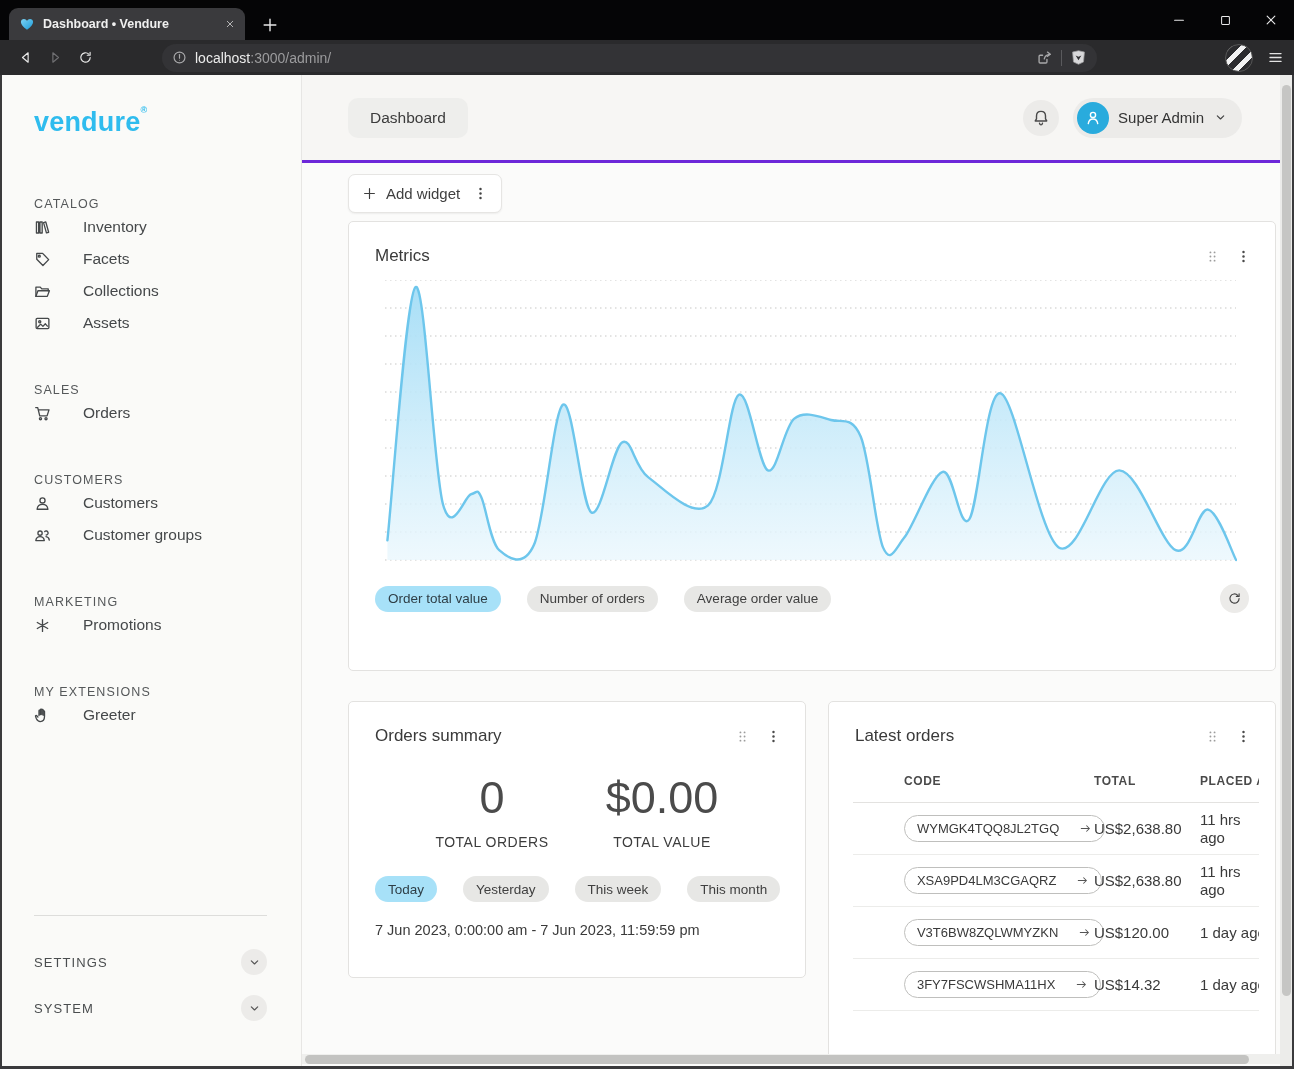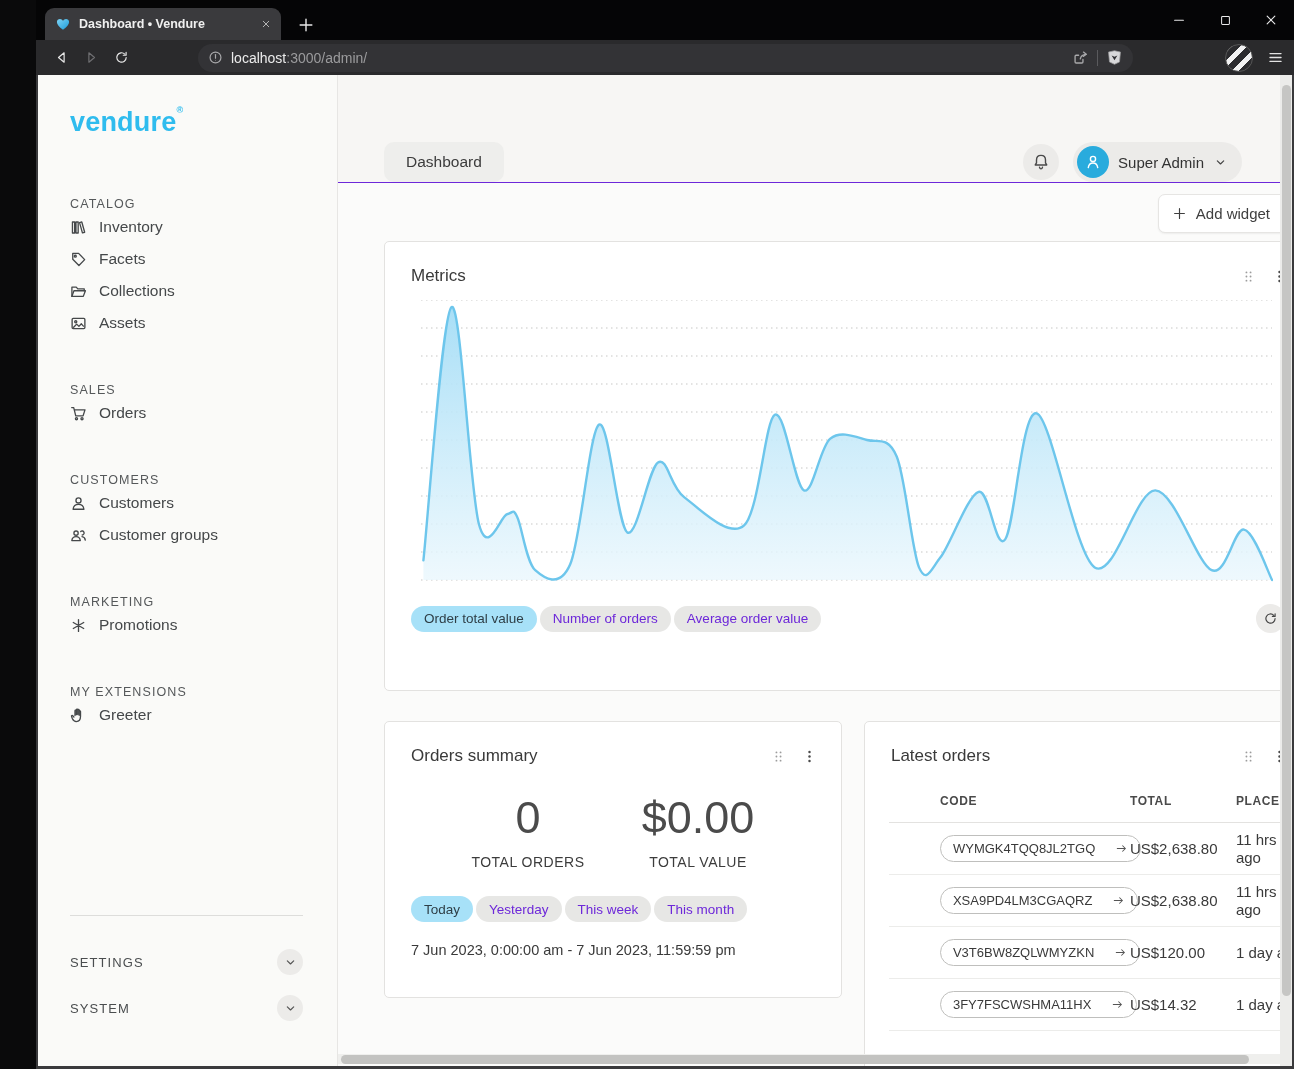--- a/index.html
+++ b/index.html
@@ -1,18 +1,18 @@
 <!DOCTYPE html>
 <html><head>
 <meta charset="utf-8">
 <style>
   * { margin:0; padding:0; box-sizing:border-box; }
   html,body { width:1294px; height:1069px; overflow:hidden; background:#000;
               font-family:"Liberation Sans", sans-serif; }
-  .window { position:relative; width:1294px; height:1069px; background:#0a0a0b;padding-left:36px; }
+  .window { position:relative; width:1294px; height:1069px; background:#0a0a0b; }
 
   
   .tabstrip { position:relative; height:40px; background:#050506; display:flex; align-items:flex-end; }
   .tab { margin-left:9px; width:236px; height:32px; background:#3a3a3d; border-radius:9px 9px 0 0;
          display:flex; align-items:center; padding:0 10px; gap:8px; }
   .tab-title { flex:1; color:#f0f0f0; font-size:12.5px; font-weight:bold; white-space:nowrap; overflow:hidden; }
   .tab-close { color:#d7d7d7; }
   .newtab { margin:0 0 6px 16px; color:#e7e7e7; }
   .wincontrols { position:absolute; top:0; right:0; height:40px; display:flex; align-items:center; color:#eaeaea; }
   .wincontrols .wbtn { width:46px; height:40px; display:flex; align-items:center; justify-content:center; }
@@ -34,63 +34,63 @@
   
   .app { position:relative; height:994px; background:#fbfbfa; border-left:2px solid #3a3a3c;
          border-right:2px solid #3a3a3c; border-bottom:3px solid #3a3a3c; display:flex; overflow:hidden; }
 
   .sidebar { position:relative; width:300px; background:#fafaf8; border-right:1px solid #e7e6e4; flex:none; }
   .logo { padding:30px 0 0 32px; color:#2fbcee; font-size:27px; font-weight:bold; letter-spacing:.2px; }
   .logo sup { font-size:9px; vertical-align:18px; }
   .nav { padding:20px 0 0 32px; }
   .nav-label { margin-top:44px; font-size:12.5px; letter-spacing:1.1px; color:#55585a; font-weight:500; }
   .nav-section:first-child .nav-label { margin-top:39px; }
-  .nav-item { display:flex; align-items:center; gap:12px; height:32px; color:#45484a; cursor:pointer; }
+  .nav-item { display:flex; align-items:center; gap:32px; height:32px; color:#45484a; cursor:pointer; }
   .nav-section .nav-item:first-of-type { margin-top:12px; }
   .nav-text { font-size:15.5px; }
   .sidebar-bottom { position:absolute; left:32px; right:34px; bottom:42px; }
   .side-divider { height:1px; background:#dddddb; }
   .collapse-row { display:flex; align-items:center; justify-content:space-between; height:32px; margin-top:30px; }
   .collapse-row + .collapse-row { margin-top:14px; }
   .collapse-label { font-size:13px; letter-spacing:1.1px; color:#4a4d4f; font-weight:500; }
   .chev-btn { width:26px; height:26px; border-radius:50%; background:#ecebe9; border:none;
               display:flex; align-items:center; justify-content:center; color:#555; cursor:pointer; }
 
   .main { position:relative; flex:1; overflow:hidden; }
-  .page-header { height:108px; background:#f7f6f4; border-bottom:1px solid #6d28d9;
-                 display:flex; align-items:flex-end; padding:0 38px 0 46px; }
+  .page-header { height:88px; background:#f7f6f4; border-bottom:3px solid #6d28d9;
+                 display:flex; align-items:center; padding:0 38px 0 46px; }
   .page-pill { background:#eeeeec; border:none; border-radius:10px; padding:11px 22px;
                font-size:15.5px; font-weight:500; color:#3c3c3c; cursor:pointer; }
   .header-right { margin-left:auto; display:flex; align-items:center; gap:14px; }
   .bell-btn { width:36px; height:36px; border-radius:50%; background:#ecebe9; border:none;
               display:flex; align-items:center; justify-content:center; color:#4a4a4a; cursor:pointer; }
   .user-pill { height:40px; border-radius:20px; background:#ecebe9; border:none; display:flex;
                align-items:center; gap:9px; padding:4px 14px 4px 4px; cursor:pointer; }
   .user-avatar { width:32px; height:32px; border-radius:50%; background:#29abdd; color:#fff;
                  display:flex; align-items:center; justify-content:center; }
   .user-name { font-size:15px; font-weight:500; color:#333; }
   .user-chev { color:#444; }
 
   .body { padding:11px 4px 0 46px; }
-  .addwidget-row { width:928px; display:flex; justify-content:flex-end; }
+  .addwidget-row { width:928px; display:flex; }
   .addwidget-btn { display:flex; align-items:center; gap:9px; background:#fff; border:1px solid #e6e5e3;
                    border-radius:7px; padding:10px 13px; font-size:15px; color:#3f3f3f;
                    box-shadow:0 1px 2px rgba(0,0,0,.06); cursor:pointer; }
   .addwidget-btn .kebab { margin-left:4px; color:#444; }
 
   .card { background:#fff; border:1px solid #e3e2e0; border-radius:5px; }
   .card-head { display:flex; align-items:center; padding:24px 24px 0 26px; }
   .card-title { flex:1; font-size:17px; color:#3a3a3a; }
   .card-head .drag { color:#9c9c9c; margin-right:16px; cursor:grab; }
   .card-head .kebab { color:#4a4a4a; cursor:pointer; }
 
   .metrics { margin-top:8px; width:928px; height:450px; }
   .chart-wrap { margin:14px 0 0 35px; width:853px; height:282px; }
-  .chips-row { display:flex; align-items:center; gap:3px; padding:22px 26px 0 26px; }
-  .chip { height:26px; border-radius:13px; border:none; background:#e7e7e5; color:#6d28d9;
+  .chips-row { display:flex; align-items:center; gap:26px; padding:22px 26px 0 26px; }
+  .chip { height:26px; border-radius:13px; border:none; background:#e7e7e5; color:#404040;
           font-size:13.5px; padding:0 13px; cursor:pointer; white-space:nowrap; }
   .chip.active { background:#a7e1f8; color:#2e3e46; }
   .refresh-btn { margin-left:auto; width:29px; height:29px; border-radius:50%; background:#ecebe9;
                  border:none; color:#444; display:flex; align-items:center; justify-content:center; cursor:pointer; }
 
   .row2 { margin-top:30px; width:928px; display:flex; gap:22px; align-items:flex-start; }
   .orders-summary { width:464px; height:277px; }
   .stats-row { display:flex; justify-content:center; margin-top:26px; }
   .stat { width:170px; text-align:center; }
   .stat-value { font-size:45px; color:#4b4b4b; }

